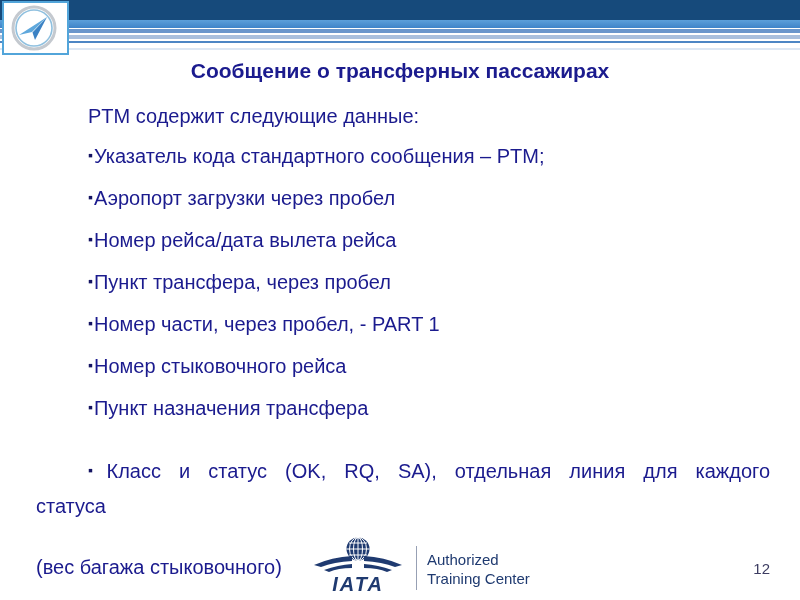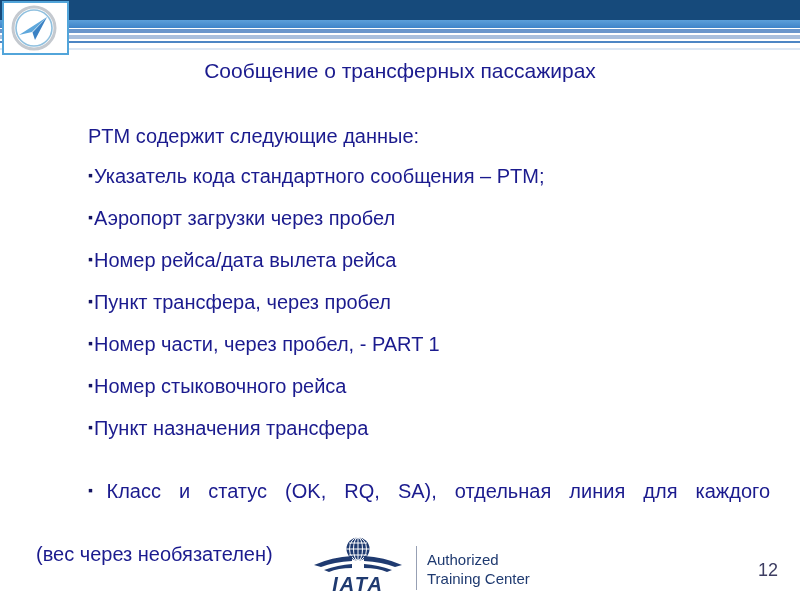--- a/index.html
+++ b/index.html
@@ -23,25 +23,25 @@
   
   .logo-box{
     position:absolute;left:2px;top:1px;width:67px;height:54px;box-sizing:border-box;
     background:#fff;border:2px solid var(--logo_border,#52A5DA);z-index:3;
     display:flex;align-items:center;justify-content:center;
   }
   .logo-box svg{display:block;}
   
   .title{
     position:absolute;top:58px;left:0;right:0;margin:0;text-align:center;
-    font-size:21px;line-height:26px;font-weight:normal;color:var(--text_blue,#1B1B8E);
+    font-size:21px;line-height:26px;font-weight:bold;color:var(--text_blue,#1B1B8E);
   }
   
   .content{
-    position:absolute;top:120px;left:36px;right:30px;
+    position:absolute;top:100px;left:36px;right:30px;
     font-size:20px;line-height:33px;color:var(--text_blue,#1B1B8E);
   }
   .para{margin:0 0 7px 0;}
   .para.wrapped{margin-bottom:4px;margin-top:28px;}
   .pline{display:block;text-align:left;}
   .pline.first{text-indent:52px;}
   .pline.just{text-align:justify;text-align-last:justify;}
   .bullet{
     font-size:14px;color:var(--bullet_color,#141462);
     position:relative;top:-3px;margin-right:1px;
@@ -49,22 +49,22 @@
   
   .iata{
     position:absolute;left:312px;top:536px;height:58px;
     display:flex;align-items:center;
   }
   .iata-divider{width:1px;height:44px;background:var(--divider_gray,#97A0B4);margin:6px 10px 0 12px;}
   .tagline{
     color:var(--iata_blue,#1F3A70);font-size:15px;line-height:19px;margin-top:8px;
   }
   .pagenum{
-    position:absolute;right:22px;top:560px;
-    font-size:18px;color:var(--pagenum_color,#3D3D62);
+    position:absolute;right:30px;top:560px;
+    font-size:15px;color:var(--pagenum_color,#3D3D62);
   }
 </style>
 </head>
 <body>
 
 <div class="slide">
 
   <div class="stripes">
     <div class="stripe s-navy"></div>
     <div class="stripe s-grad"></div>
@@ -109,23 +109,24 @@
         <span class="pline first"><span class="bullet">▪</span>Номер части, через пробел, - PART 1</span>
       </div>
       <div class="para">
         <span class="pline first"><span class="bullet">▪</span>Номер стыковочного рейса</span>
       </div>
       <div class="para">
         <span class="pline first"><span class="bullet">▪</span>Пункт назначения трансфера</span>
       </div>
       <div class="para wrapped">
         <span class="pline first just"><span class="bullet">▪</span>Класс и статус (OK, RQ, SA), отдельная линия для каждого</span>
+        <span class="pline">статуса</span>
       </div>
       <div class="para wrapped">
-        <span class="pline">(вес через необязателен)</span>
+        <span class="pline">(вес багажа стыковочного)</span>
       </div>
     </div>
 
   <div class="iata">
     <svg width="92" height="58" viewBox="0 0 92 58">
 
       <circle cx="46" cy="13" r="11.5" style="fill:var(--iata_blue,#1F3A70)"></circle>
       <ellipse cx="46" cy="13" rx="4.5" ry="11.5" fill="none" stroke="#ffffff" stroke-width="1"></ellipse>
       <ellipse cx="46" cy="13" rx="8.5" ry="11.5" fill="none" stroke="#ffffff" stroke-width="1"></ellipse>
       <line x1="46" y1="1.5" x2="46" y2="24.5" stroke="#ffffff" stroke-width="1"></line>

